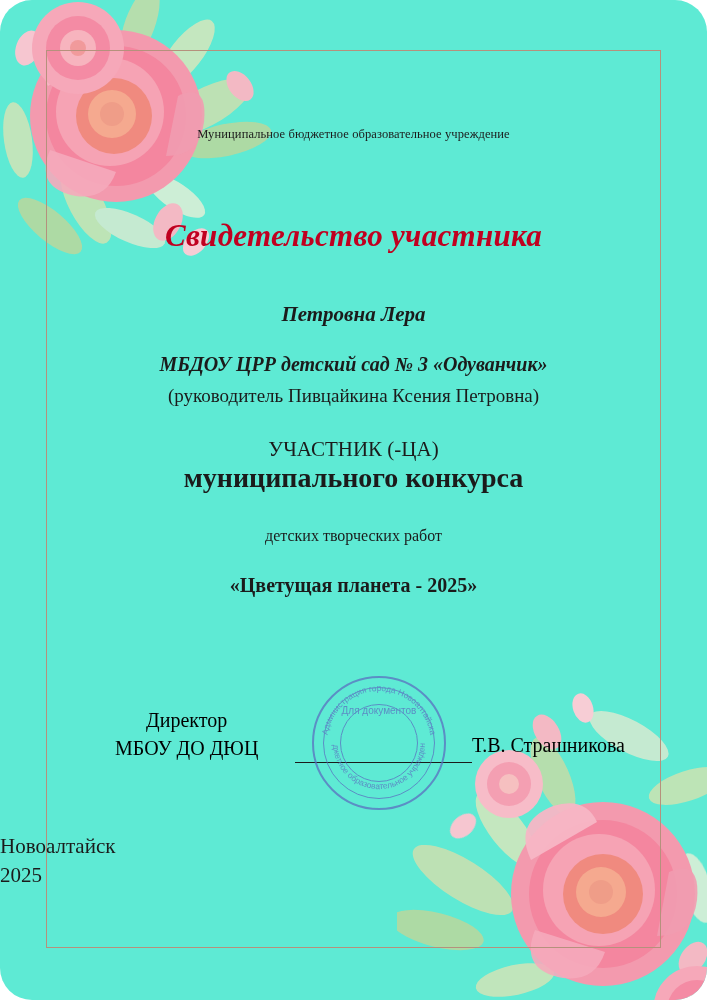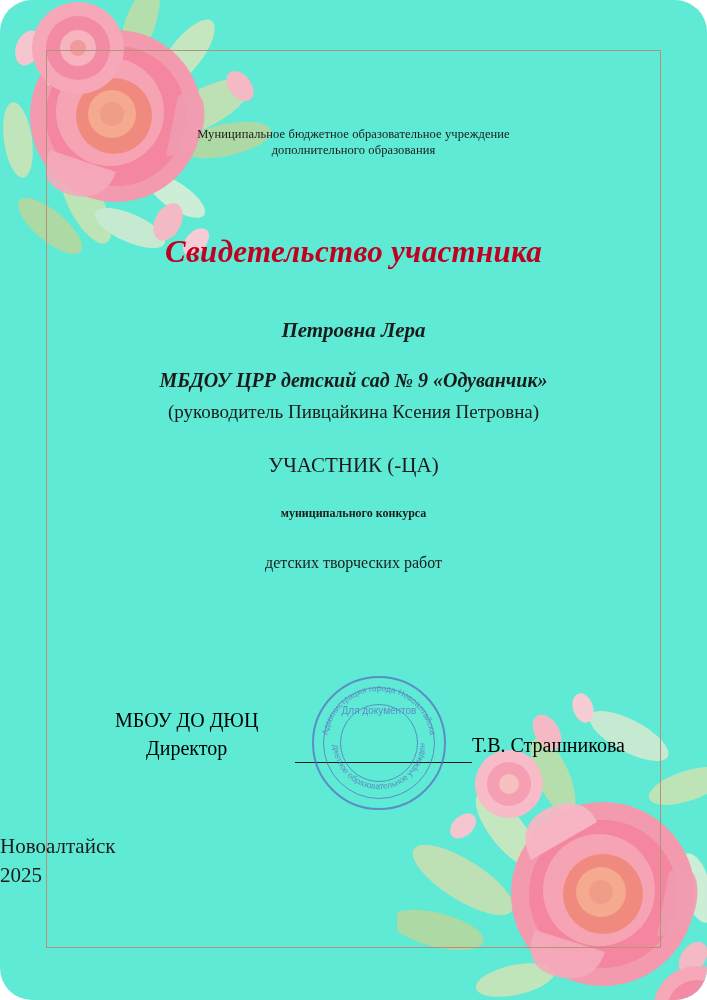--- a/index.html
+++ b/index.html
@@ -71,22 +71,21 @@
   }
   .supervisor {
     margin-top: 9px;
     font-size: 19px;
   }
   .role {
     margin-top: 30px;
     font-size: 21px;
   }
   .cat1 {
-    margin-top: 28px;
-    font-size: 12px;
+    font-size: 28px;
     font-weight: bold;
   }
   .cat2 {
     margin-top: 33px;
     font-size: 16px;
     font-weight: normal;
   }
   .cat3 {
     margin-top: 29px;
     font-size: 20px;
@@ -266,38 +265,38 @@
         <circle cx="112" cy="104" r="22" fill="#f49fb2"></circle>
         <circle cx="112" cy="104" r="10" fill="#f6c0c0"></circle>
       </g>
     </svg>
   </div>
 
   <div class="frame"></div>
 
   <div class="content">
     <div class="org-line">Муниципальное бюджетное образовательное учреждение</div>
-    <div class="org-line">дополнительного образования</div>
 
     <div class="title">Свидетельство участника</div>
 
     <div class="person">Петровна Лера</div>
-    <div class="school">МБДОУ ЦРР детский сад № 9 «Одуванчик»</div>
+    <div class="school">МБДОУ ЦРР детский сад № 3 «Одуванчик»</div>
     <div class="supervisor">(руководитель Пивцайкина Ксения Петровна)</div>
 
     <div class="role">УЧАСТНИК (-ЦА)</div>
 
     <div class="cat1">муниципального конкурса</div>
     <div class="cat2">детских творческих работ</div>
+    <div class="cat3">«Цветущая планета - 2025»</div>
   </div>
 
   <div class="sign-block">
     <div class="sign-left">
+      <div>Директор</div>
       <div>МБОУ ДО ДЮЦ</div>
-      <div>Директор</div>
     </div>
 
     <div class="sign-line"></div>
 
     <div class="stamp">
       <svg class="stamp-arc" viewBox="0 0 130 130">
         <defs>
           <path id="arcTop" d="M 13 65 A 52 52 0 0 1 117 65"></path>
           <path id="arcBot" d="M 19 65 A 46 46 0 0 0 111 65"></path>
         </defs>

